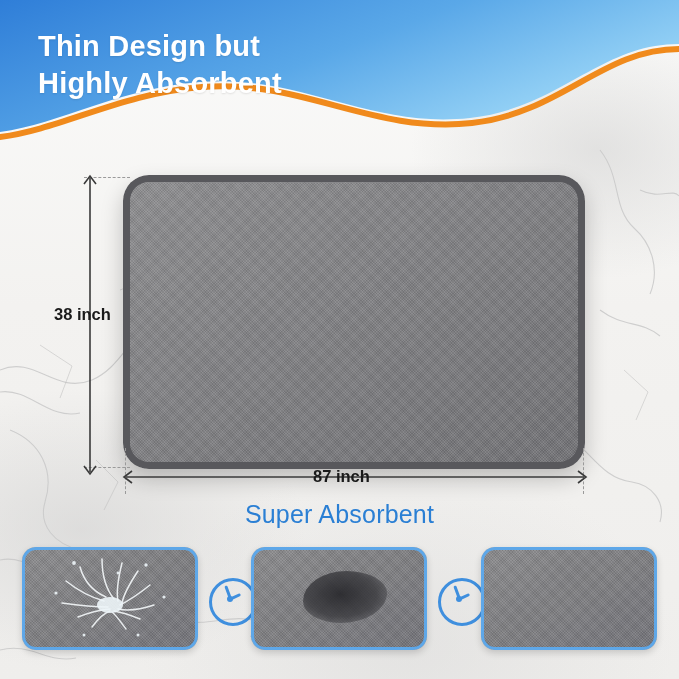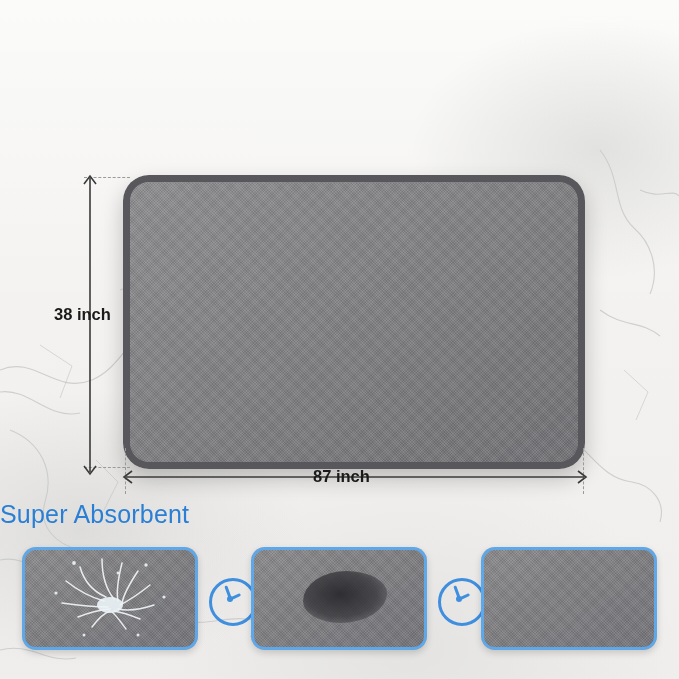--- a/index.html
+++ b/index.html
@@ -63,21 +63,21 @@
   }
   .dash-h{
     position:absolute;height:0;border-top:1px dashed #9a9a9a;
   }
   .dim-label{
     position:absolute;color:#1a1a1a;font-size:16.5px;font-weight:bold;white-space:nowrap;
   }
 
   
   .super-title{
-    position:absolute;left:0;top:500px;width:679px;text-align:left;
+    position:absolute;left:0;top:500px;width:679px;text-align:center;
     color:#2a7fd4;font-size:25px;letter-spacing:.2px;
   }
 
   .panel{
     position:absolute;top:547px;width:176px;height:103px;border-radius:14px;
     box-shadow:inset 0 0 0 3px #5ea7e8, 0 3px 7px rgba(0,0,0,.16);
     background:
       repeating-linear-gradient(45deg, rgba(255,255,255,.06) 0 1px, rgba(0,0,0,.05) 1px 2px),
       repeating-linear-gradient(-45deg, rgba(255,255,255,.05) 0 1px, rgba(0,0,0,.045) 1px 2px),
       linear-gradient(150deg,#8b8b8d 0%, #7f7f82 45%, #74747a 100%);
@@ -135,20 +135,35 @@
         <path d="M40 215 L 72 236 L 60 268"></path>
         <path d="M96 330 L 118 352 L 104 380"></path>
         <path d="M624 240 L 648 262 L 636 290"></path>
         <path d="M566 440 L 590 458 L 578 486"></path>
         <path d="M250 506 L 276 518"></path>
         <path d="M120 160 L 146 150"></path>
       </g>
     </svg>
   </div>
 
+  <div class="header">
+    <svg class="clip" width="679" height="150" viewBox="0 0 679 150">
+      <defs>
+        <linearGradient id="hgrad" x1="0" y1="0" x2="1" y2="0.5">
+          <stop offset="0%" stop-color="#2f7ed8"></stop>
+          <stop offset="55%" stop-color="#5aa8e8"></stop>
+          <stop offset="100%" stop-color="#9bd6f7"></stop>
+        </linearGradient>
+      </defs>
+      <path d="M0 0 H679 V44 C 600 44, 560 108, 470 118 C 370 129, 300 74, 200 82 C 120 88, 60 124, 0 132 Z" fill="url(#hgrad)"></path>
+      <path d="M0 137 C 62 129, 122 93, 202 87 C 302 79, 372 134, 472 123 C 562 113, 602 49, 679 49" fill="none" stroke="#f08a1c" stroke-width="6" stroke-linecap="round"></path>
+    </svg>
+    <div class="header-title">Thin Design but
+Highly Absorbent</div>
+  </div>
 
   <div class="mat">
     <div class="mat-inner"></div>
   </div>
 
   <div>
 
     <div class="dash-h" style="left:84px;top:177px;width:46px;"></div>
     <div class="dash-h" style="left:84px;top:467px;width:46px;"></div>
 

